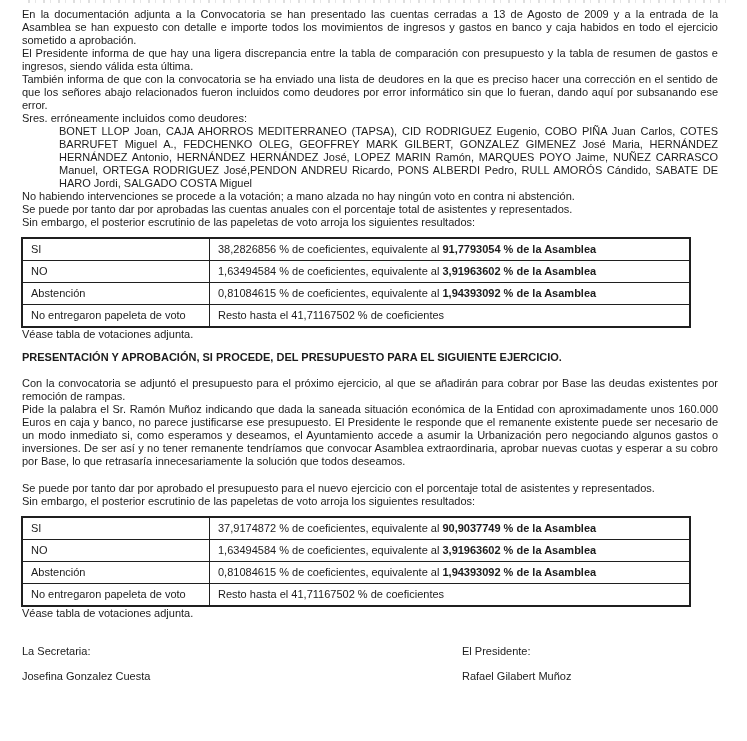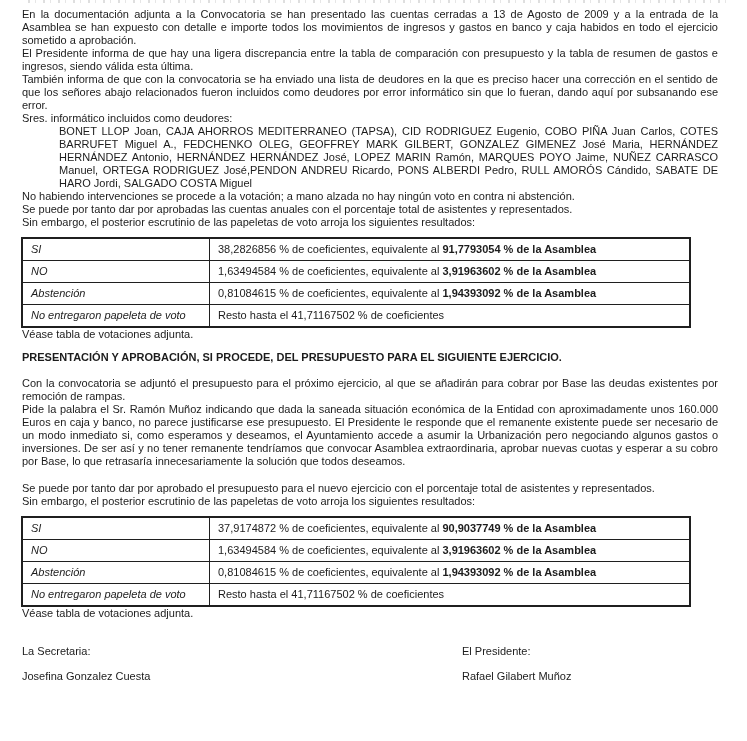--- a/index.html
+++ b/index.html
@@ -35,41 +35,41 @@
   table.votes td {
     border: 1px solid #1f1f1f;
     height: 21px;
     padding: 0 8px;
     vertical-align: middle;
     text-align: left;
     overflow: hidden;
     white-space: nowrap;
   }
   table.votes { border: 2px solid #1f1f1f; }
-  table.votes td.c1 { width: 170px; font-style: italic; }
+  table.votes td.c1 { width: 170px; }
 
   .gap-sm { height: 10px; }
   .gap-md { height: 13px; }
   .gap-lg { height: 14px; }
 
   .sig-row { display: flex; }
   .sig-left { width: 440px; }
   .sig-right { flex: 1; }
 </style>
 </head>
 <body>
 
 <div class="scan-artifact"></div>
 
 <div class="doc">
 
   <p>En la documentación adjunta a la Convocatoria se han presentado las cuentas cerradas a 13 de Agosto de 2009 y a la entrada de la Asamblea se han expuesto con detalle e importe todos los movimientos de ingresos y gastos en banco y caja habidos en todo el ejercicio sometido a aprobación.</p>
   <p>El Presidente informa de que hay una ligera discrepancia entre la tabla de comparación con presupuesto y la tabla de resumen de gastos e ingresos, siendo válida esta última.</p>
   <p>También informa de que con la convocatoria se ha enviado una lista de deudores en la que es preciso hacer una corrección en el sentido de que los señores abajo relacionados fueron incluidos como deudores por error informático sin que lo fueran, dando aquí por subsanando ese error.</p>
-  <p class="single">Sres. informático incluidos como deudores:</p>
+  <p class="single">Sres. erróneamente incluidos como deudores:</p>
   <p class="indent">BONET LLOP  Joan, CAJA AHORROS MEDITERRANEO (TAPSA), CID RODRIGUEZ  Eugenio, COBO PIÑA  Juan Carlos, COTES BARRUFET  Miguel A., FEDCHENKO OLEG, GEOFFREY MARK GILBERT, GONZALEZ GIMENEZ  José Maria, HERNÁNDEZ HERNÁNDEZ  Antonio, HERNÁNDEZ HERNÁNDEZ  José, LOPEZ MARIN  Ramón, MARQUES POYO  Jaime, NUÑEZ CARRASCO Manuel, ORTEGA RODRIGUEZ  José,PENDON ANDREU Ricardo, PONS ALBERDI  Pedro, RULL AMORÓS  Cándido, SABATE DE HARO  Jordi, SALGADO COSTA  Miguel</p>
   <p class="single">No habiendo intervenciones se procede a la votación; a mano alzada no hay ningún voto en contra ni abstención.</p>
   <p class="single">Se puede por tanto dar por aprobadas las cuentas anuales con el porcentaje total de asistentes y representados.</p>
   <p class="single">Sin embargo, el posterior escrutinio de las papeletas de voto arroja los siguientes resultados:</p>
 
   <table class="votes">
     <tbody>
       <tr>
         <td class="c1">SI</td>
         <td><span>38,2826856 % de coeficientes, equivalente al </span><b>91,7793054  % de la Asamblea</b></td>

